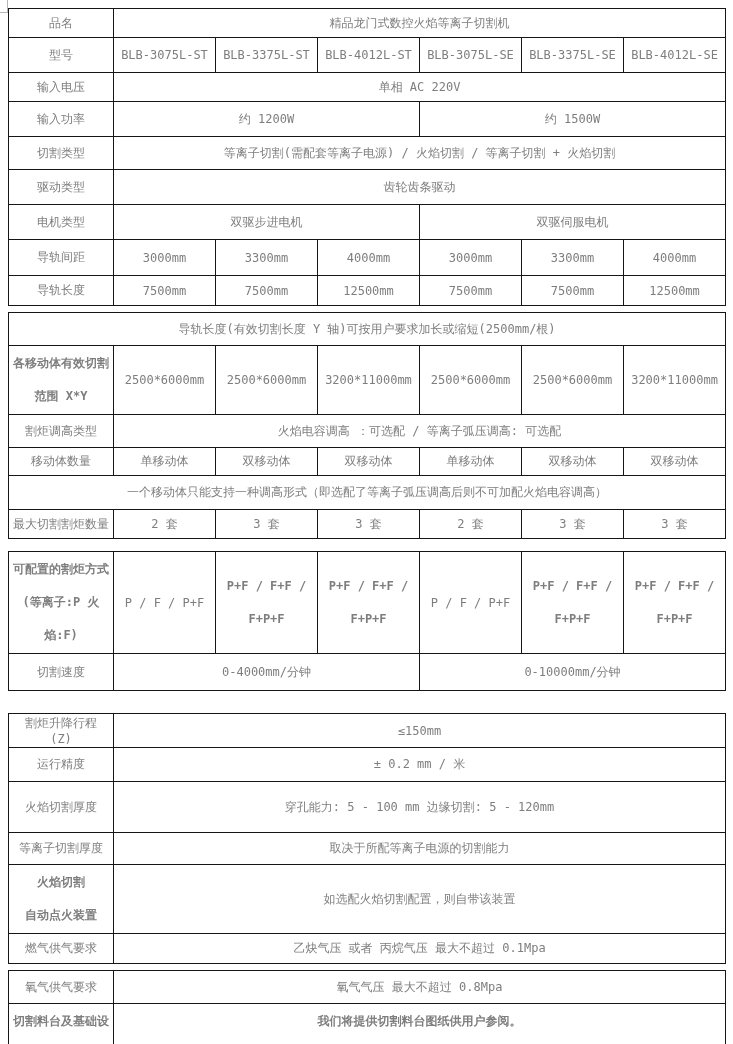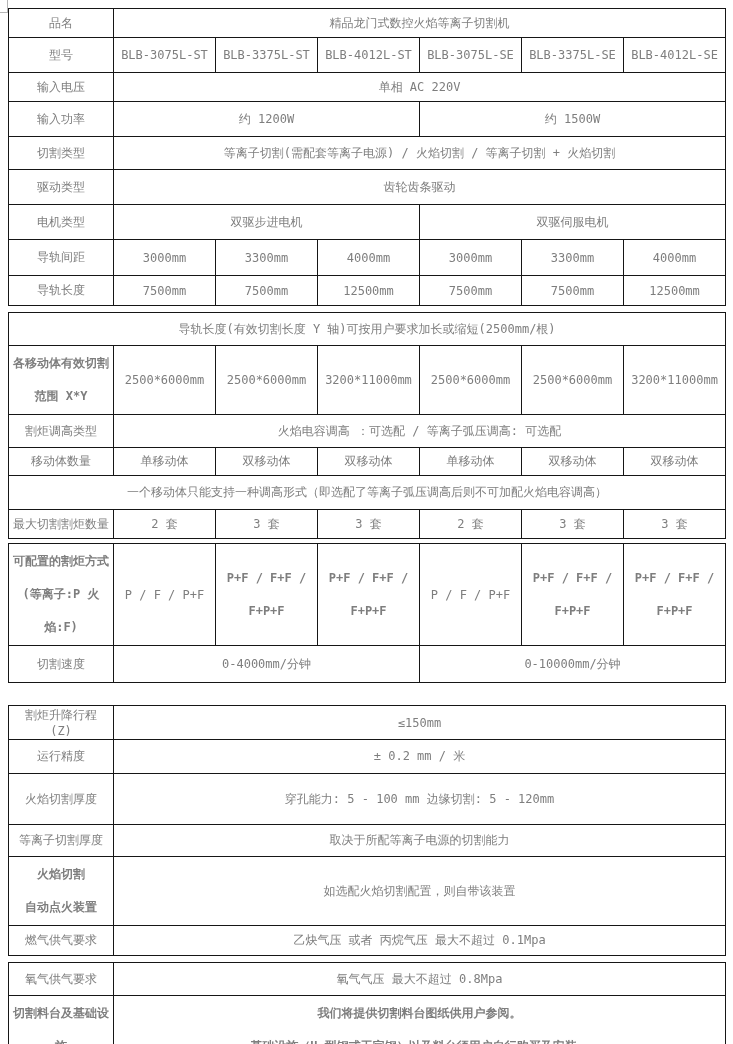--- a/index.html
+++ b/index.html
@@ -17,21 +17,21 @@
     position:absolute;left:0;top:0;width:7px;height:12px;
     border-right:1px solid #b5b5b5;border-bottom:1px solid #b5b5b5;
   }
   table.spec{
     border-collapse:collapse;
     table-layout:fixed;
     width:630px;
     background:#ffffff;
   }
   .t2{margin-top:6px;}
-  .t3{margin-top:4px;}
+  .t3{margin-top:12px;}
   .t4{margin-top:22px;}
   .t5{margin-top:6px;}
   td{
     border:1px solid #161616;
     text-align:center;
     vertical-align:middle;
     font-size:12px;
     padding:1px 3px;
     overflow:hidden;
     word-break:break-all;

